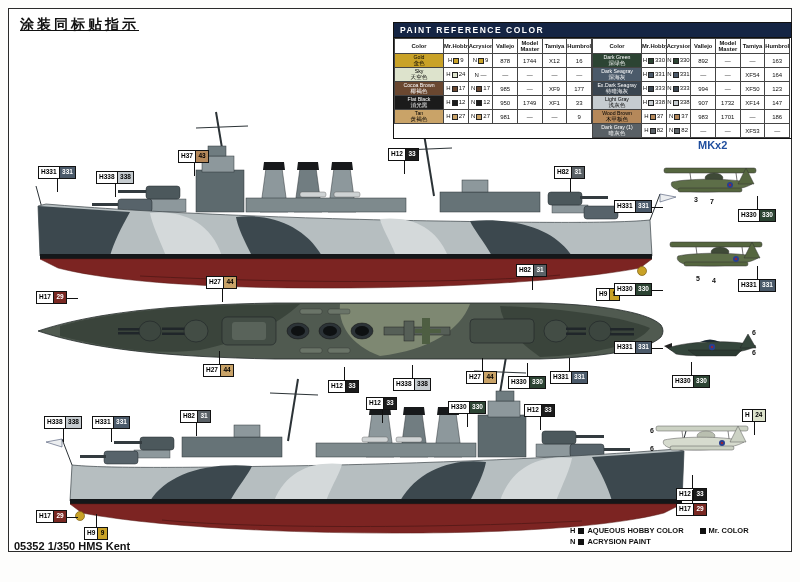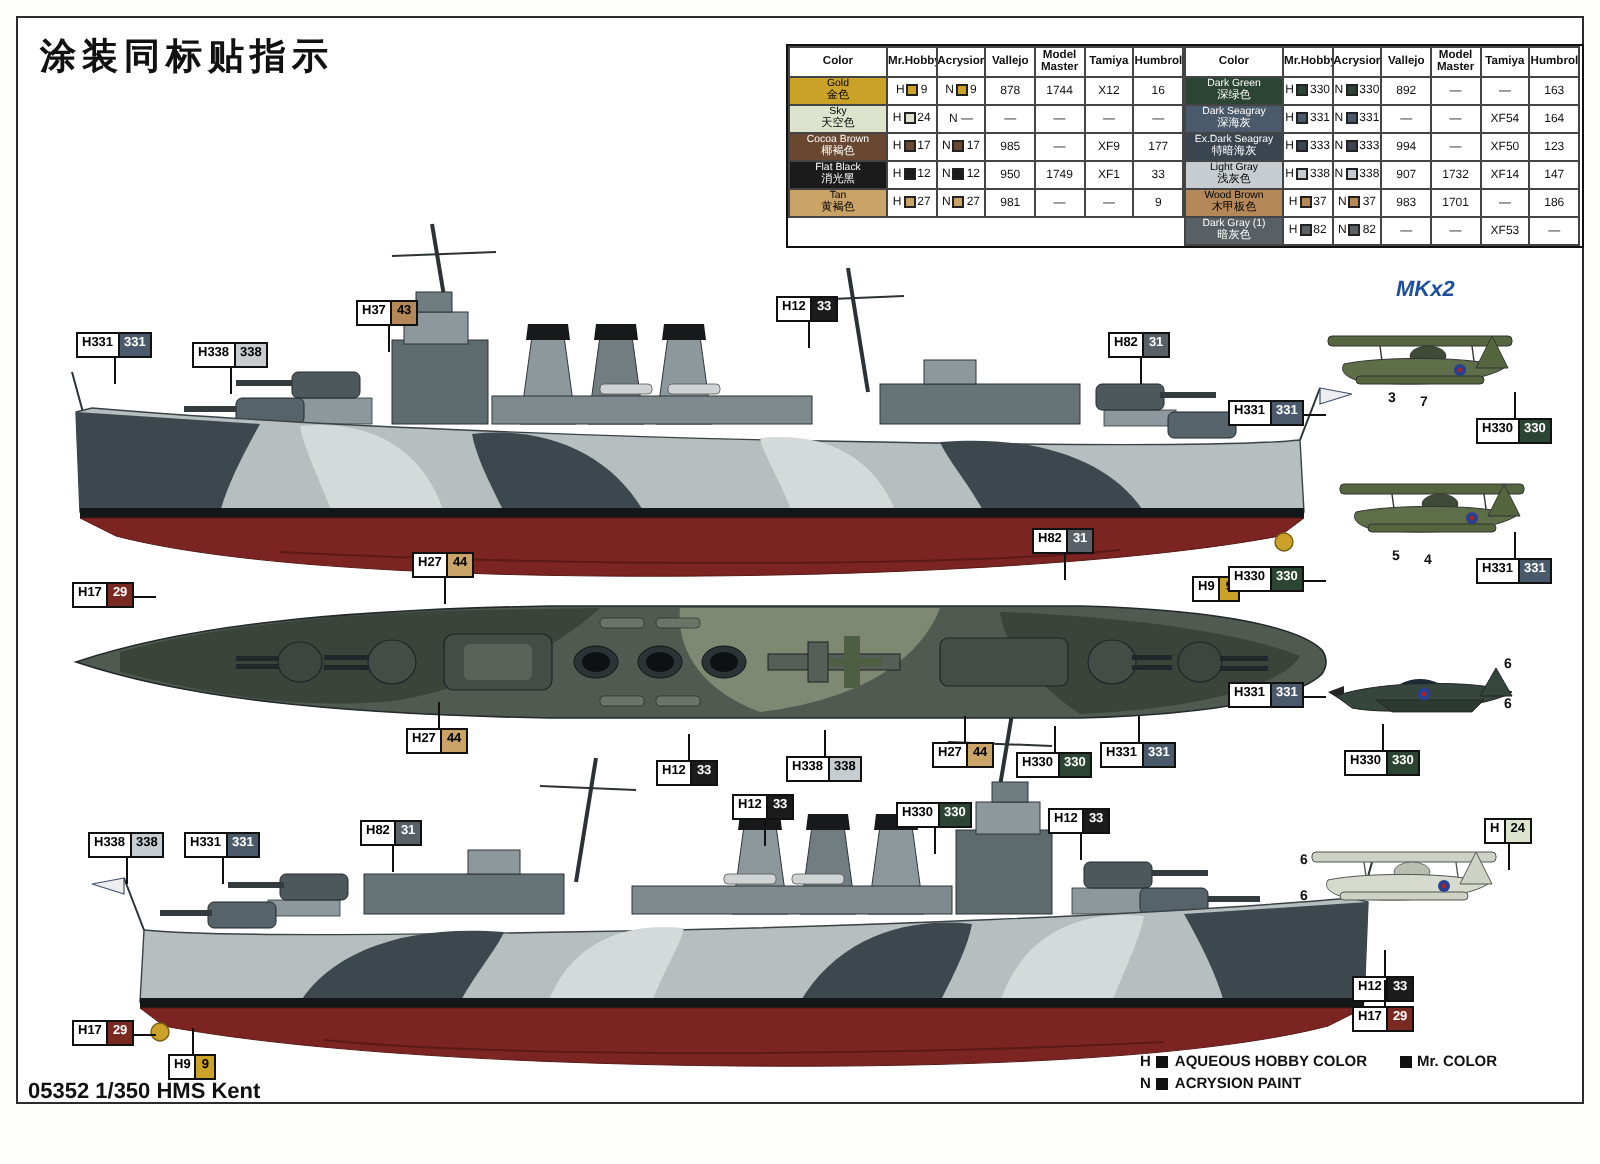--- a/index.html
+++ b/index.html
@@ -3,21 +3,21 @@
 <meta charset="utf-8">
 <style>
   html,body{margin:0;padding:0;}
   body{
     width:800px;height:582px;position:relative;background:#fdfdfc;
     font-family:"Liberation Sans",sans-serif;overflow:hidden;color:#111;
   }
   .page-border{position:absolute;left:8px;top:8px;width:782px;height:542px;border:1px solid #2b2b2b;z-index:0;background:#fff;}
   #art{position:absolute;left:0;top:0;z-index:1;}
   .titles{position:absolute;left:20px;top:16px;z-index:4;}
-  .title-cn{font-size:18px;font-weight:bold;letter-spacing:3px;}
+  .title-cn{font-size:14px;font-weight:bold;letter-spacing:3px;text-decoration:underline;}
   .title-en{font-size:12px;margin-top:3px;}
 
   
   .paint-table{position:absolute;left:393px;top:22px;width:397px;z-index:4;background:#fff;border:1px solid #111;}
   .pt-title{background:#152544;color:#fff;font-size:8.5px;font-weight:bold;letter-spacing:1.5px;padding:2px 6px;border-bottom:1px solid #111;}
   .pt-halves{display:flex;align-items:flex-start;}
   table.pt{border-collapse:collapse;width:198px;table-layout:fixed;}
   .pt th,.pt td{border:0.5px solid #444;font-size:6px;text-align:center;padding:0;height:13px;overflow:hidden;}
   .pt th{font-size:5.8px;line-height:1.05;background:#fff;font-weight:bold;height:14px;}
   .pt th:nth-child(1),.pt td:nth-child(1){width:48px;}
@@ -30,21 +30,21 @@
     font-size:6.5px;font-weight:bold;line-height:10px;z-index:5;white-space:nowrap;}
   .callout .h{padding:0 2px;background:#fff;color:#000;}
   .callout .chip{padding:0 2.5px;border-left:1px solid #111;}
   .callout::after{content:"";position:absolute;background:#111;}
   .callout.lead-down::after{left:50%;top:100%;width:1px;height:14px;}
   .callout.lead-up::after{left:50%;bottom:100%;width:1px;height:14px;}
   .callout.lead-right::after{left:100%;top:50%;width:12px;height:1px;}
 
   .pnum{position:absolute;font-size:7px;font-weight:bold;z-index:5;}
 
-  .mk{position:absolute;left:698px;top:139px;color:#1f4e9e;font-style:italic;font-weight:bold;font-size:11px;z-index:4;}
+  .mk{position:absolute;left:698px;top:139px;color:#1f4e9e;font-weight:bold;font-size:11px;z-index:4;}
 
   .legend{position:absolute;left:570px;top:526px;z-index:4;font-size:7.5px;font-weight:bold;}
   .legend .lrow{display:flex;align-items:center;gap:3px;margin-bottom:2px;white-space:nowrap;}
   .lsq{width:6px;height:6px;background:#111;display:inline-block;}
   .legend .gap{width:10px;}
 
   .footer{position:absolute;left:14px;top:540px;font-size:11px;font-weight:bold;z-index:4;}
 </style>
 </head>
 <body>
@@ -186,20 +186,21 @@
     <circle cx="722" cy="443" r="3" fill="#2a3f8f"></circle>
     <circle cx="722" cy="443" r="1.1" fill="#b02020"></circle>
   </g>
 </svg>
 
 <div class="titles">
   <div class="title-cn">涂装同标贴指示</div>
 </div>
 
 <div class="paint-table">
+  <div class="pt-title">PAINT  REFERENCE  COLOR</div>
   <div class="pt-halves">
     <table class="pt">
       <thead>
           <tr>
             <th>Color</th>
             <th>Mr.Hobby</th>
             <th>Acrysion</th>
             <th>Vallejo</th>
             <th>Model Master</th>
             <th>Tamiya</th>

